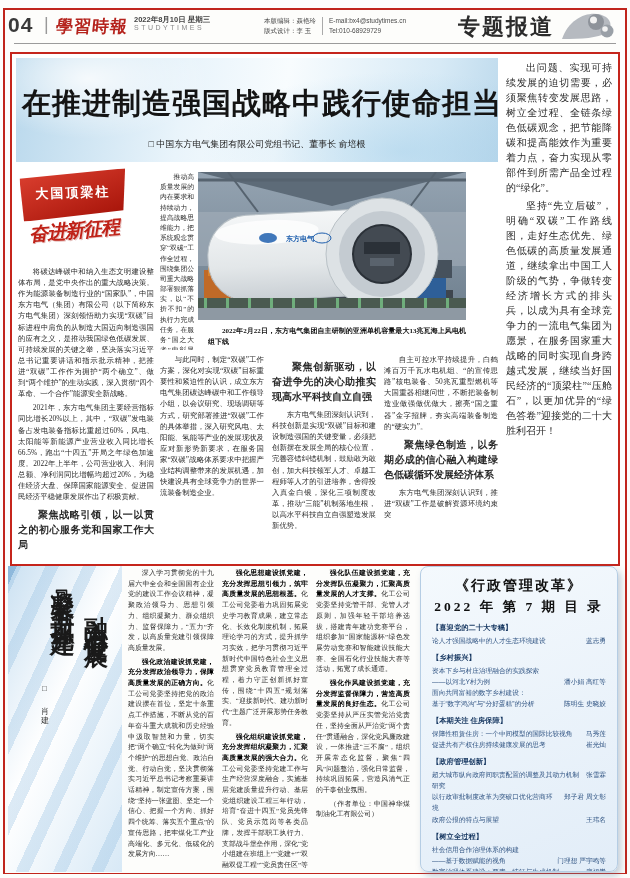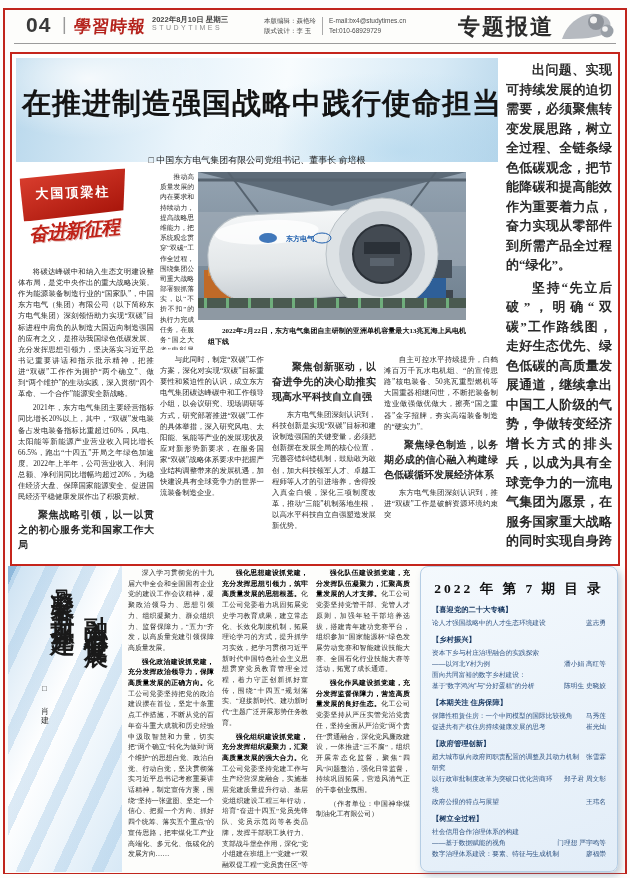--- a/index.html
+++ b/index.html
@@ -1,20 +1,20 @@
 <!DOCTYPE html>
 <html><head>
 <meta charset="utf-8">
 <style>
   html,body{margin:0;padding:0;width:630px;height:878px;background:#f4f2ee;overflow:hidden;
     font-family:"Liberation Serif","DejaVu Serif",serif;}
   .page{position:relative;width:630px;height:878px;background:#fdfdfb;}
   .frame{position:absolute;left:3px;right:3px;top:8px;bottom:4px;border:2px solid #c0251c;border-bottom-width:1px;pointer-events:none;}
   
-  .header{position:absolute;left:24px;right:14px;top:13px;height:29px;font-family:"Liberation Sans","DejaVu Sans",sans-serif;}
+  .header{position:absolute;left:6px;right:14px;top:13px;height:29px;font-family:"Liberation Sans","DejaVu Sans",sans-serif;}
   .pageno{position:absolute;left:2px;top:0px;font-size:21px;font-weight:700;color:#3a3a3a;letter-spacing:1px;}
   .pipe{position:absolute;left:38px;top:1px;font-size:18px;color:#999;}
   .masthead{position:absolute;left:50px;top:2px;font-size:17px;font-weight:900;color:#b5231d;
     font-family:"Liberation Serif",serif;transform:skewX(-6deg);letter-spacing:1px;}
   .mh-stack{position:absolute;left:128px;top:2px;line-height:1.25;}
   .mh-date{font-size:7.5px;font-weight:700;color:#444;}
   .mh-en{font-size:7px;color:#8a8a8a;letter-spacing:2.5px;}
   .edit-block{position:absolute;right:210px;top:3px;display:flex;gap:6px;align-items:center;}
   .edit-col{display:flex;flex-direction:column;line-height:1.5;font-size:6.5px;color:#4a4a4a;}
   .edit-div{width:1px;height:18px;background:#aaa;}
@@ -22,32 +22,32 @@
   .swirl{position:absolute;right:0;top:-4px;}
   .header-rule{position:absolute;left:14px;right:14px;top:43px;height:1px;background:#9b9b9b;}
   
   .main-box{position:absolute;left:10px;top:52px;width:606px;height:510px;border:2px solid #c5251c;background:#fff;overflow:hidden;}
   .banner{position:absolute;left:4px;top:4px;width:482px;height:104px;
     background:
       radial-gradient(120px 60px at 15% 20%, rgba(255,255,255,.8), rgba(255,255,255,0)),
       radial-gradient(200px 80px at 80% 90%, rgba(150,200,230,.45), rgba(255,255,255,0)),
       linear-gradient(100deg,#b9d8ec 0%,#e9f4fb 35%,#f8fcfe 55%,#d7eaf6 85%,#bcd9ec 100%);}
   .headline{margin:26px 6px 0 6px;text-align:center;font-size:29px;font-weight:900;color:#141414;letter-spacing:1px;white-space:nowrap;}
-  .byline{margin-top:30px;text-align:center;font-size:9px;color:#222;}
+  .byline{margin-top:14px;text-align:center;font-size:9px;color:#222;}
   .col{position:absolute;overflow:hidden;}
   .col p{margin:0 0 3px 0;text-indent:2em;text-align:justify;font-size:7.4px;line-height:1.5;color:#2a2a2a;}
   .subhead{font-weight:900;font-size:10px !important;line-height:1.5 !important;color:#000;margin:5px 0 5px 0 !important;}
   .c1{left:6px;top:212px;width:136px;height:292px;}
   .strip{left:148px;top:118px;width:34px;height:178px;}
   .strip p{font-size:6.8px;}
   .c2{left:148px;top:300px;width:104px;height:202px;}
   .c3{left:260px;top:300px;width:104px;height:202px;}
   .c4{left:372px;top:300px;width:114px;height:202px;}
   .c5{left:494px;top:6px;width:106px;height:494px;}
-  .c5 p{font-size:13px;font-weight:bold;}
+  .c5 p{font-size:10px;}
   
   .badge{position:absolute;left:6px;top:112px;width:112px;height:96px;}
   .flag{position:absolute;left:2px;top:4px;width:106px;height:50px;background:linear-gradient(160deg,#dc4030,#a31107);
     clip-path:polygon(0 14%,100% 0,97% 84%,3% 100%);transform:rotate(-2deg);}
   .flag span{position:absolute;left:0;right:0;top:14px;text-align:center;color:#fff;font-weight:900;font-size:13px;letter-spacing:2px;}
   .callig{position:absolute;left:0;right:0;top:52px;text-align:center;color:#bf2117;font-weight:900;font-style:italic;
     font-size:19px;letter-spacing:-1px;transform:rotate(-5deg);text-shadow:1px 1px 0 rgba(160,20,10,.25);}
   
   .photo{position:absolute;left:186px;top:118px;width:268px;height:148px;background:#7d8fa0;}
   .caption{position:absolute;left:196px;top:272px;width:258px;height:26px;font-size:7px;font-weight:700;color:#111;
@@ -178,21 +178,21 @@
           <rect x="182" y="126" width="3" height="10"></rect>
           <rect x="204" y="126" width="3" height="10"></rect>
           <rect x="226" y="126" width="3" height="10"></rect>
           <rect x="248" y="126" width="3" height="10"></rect>
         </g>
       <rect x="0" y="136" width="268" height="12" fill="#8e99a3"></rect>
     </svg>
     <div class="caption">2022年2月22日，东方电气集团自主研制的亚洲单机容量最大13兆瓦海上风电机组下线</div>
 
     <div class="col c1">
-      <p>将碳达峰碳中和纳入生态文明建设整体布局，是党中央作出的重大战略决策。作为能源装备制造行业的“国家队”，中国东方电气（集团）有限公司（以下简称东方电气集团）深刻领悟助力实现“双碳”目标进程中肩负的从制造大国迈向制造强国的应有之义，是推动我国绿色低碳发展、充分发挥思想引领力，坚决落实习近平总书记重要讲话和指示批示精神，把推进“双碳”工作作为拥护“两个确立”、做到“两个维护”的生动实践，深入贯彻“四个革命、一个合作”能源安全新战略。</p>
+      <p>将碳达峰碳中和纳入生态文明建设整体布局，是党中央作出的重大战略决策。作为能源装备制造行业的“国家队”，中国东方电气（集团）有限公司（以下简称东方电气集团）深刻领悟助力实现“双碳”目标进程中肩负的从制造大国迈向制造强国的应有之义，是推动我国绿色低碳发展、可持续发展的关键之举，坚决落实习近平总书记重要讲话和指示批示精神，把推进“双碳”工作作为拥护“两个确立”、做到“两个维护”的生动实践，深入贯彻“四个革命、一个合作”能源安全新战略。</p>
       <p>2021年，东方电气集团主要经营指标同比增长20%以上，其中，“双碳”发电装备占发电装备指标比重超过60%，风电、太阳能等新能源产业营业收入同比增长66.5%，跑出“十四五”开局之年绿色加速度。2022年上半年，公司营业收入、利润总额、净利润同比增幅均超过20%，为稳住经济大盘、保障国家能源安全、促进国民经济平稳健康发展作出了积极贡献。</p>
       <p class="subhead">聚焦战略引领，以一以贯之的初心服务党和国家工作大局</p>
       <p>东方电气集团深刻认识到，实现“双碳”目标是一项长期战略任务，必须保持战略定力、坚持系统观念，把服务党和国家工作大局融入企业改革发展全过程。</p>
     </div>
     <div class="col strip">
       <p>推动高质量发展的内在要求和持续动力，提高战略思维能力，把系统观念贯穿“双碳”工作全过程，围绕集团公司重大战略部署狠抓落实，以“不折不扣”的执行力完成任务，在服务“国之大者”中彰显央企担当，积极担当作为。</p>
     </div>
     <div class="col c3">
       <p class="subhead">聚焦创新驱动，以奋进争先的决心助推实现高水平科技自立自强</p>
       <p>东方电气集团深刻认识到，科技创新是实现“双碳”目标和建设制造强国的关键变量，必须把创新摆在发展全局的核心位置，完善容错纠错机制，鼓励敢为敢创，加大科技领军人才、卓越工程师等人才的引进培养，舍得投入真金白银，深化三项制度改革，推动“三能”机制落地生根，以高水平科技自立自强塑造发展新优势。</p>
@@ -227,20 +227,21 @@
       <p><b>强化思想建设抓党建，充分发挥思想引领力，筑牢高质量发展的思想根基。</b>化工公司党委着力巩固拓展党史学习教育成果，建立常态化、长效化制度机制，拓展理论学习的方式，提升抓学习实效，把学习贯彻习近平新时代中国特色社会主义思想贯穿党员教育管理全过程，着力守正创新抓好宣传，围绕“十四五”规划落实、“迎接新时代、建功新时代”主题广泛开展形势任务教育。</p>
       <p><b>强化组织建设抓党建，充分发挥组织凝聚力，汇聚高质量发展的强大合力。</b>化工公司党委坚持党建工作与生产经营深度融合，实施基层党建质量提升行动、基层党组织建设工程三年行动，培育“奋进十四五”党员先锋队、党员示范岗等各类品牌，发挥干部职工执行力、支部战斗堡垒作用，深化“党小组建在班组上”“党建+”“双融双促工程”“党员责任区”等品牌创建成果。</p>
     </div>
   <div class="b-col bc3">
       <p><b>强化队伍建设抓党建，充分发挥队伍凝聚力，汇聚高质量发展的人才支撑。</b>化工公司党委坚持党管干部、党管人才原则，加强年轻干部培养选拔，搭建青年建功竞赛平台，组织参加“国家能源杯”绿色发展劳动竞赛和智能建设技能大赛、全国石化行业技能大赛等活动，拓宽了成长通道。</p>
       <p><b>强化作风建设抓党建，充分发挥监督保障力，营造高质量发展的良好生态。</b>化工公司党委坚持从严压实管党治党责任，坚持全面从严治党“两个责任”贯通融合，深化党风廉政建设，一体推进“三不腐”，组织开展常态化监督，聚焦“四风”问题整治，强化日常监督，持续巩固拓展，营造风清气正的干事创业氛围。</p>
       <p class="attribution">（作者单位：中国神华煤制油化工有限公司）</p>
     </div>
 
   <div class="toc">
+    <div class="toc-t1">《行政管理改革》</div>
     <div class="toc-t2">2022 年 第 7 期 目 录</div>
     <div id="toc-sections">
         <div class="toc-sec-h">【喜迎党的二十大专稿】</div>
         <div class="toc-item">
           <span class="it">论人才强国战略中的人才生态环境建设</span>
           <span class="au">蓝志勇</span>
         </div>
         <div class="toc-sec-h">【乡村振兴】</div>
         <div class="toc-item">
           <span class="it">资本下乡与村庄治理融合的实践探索</span>

